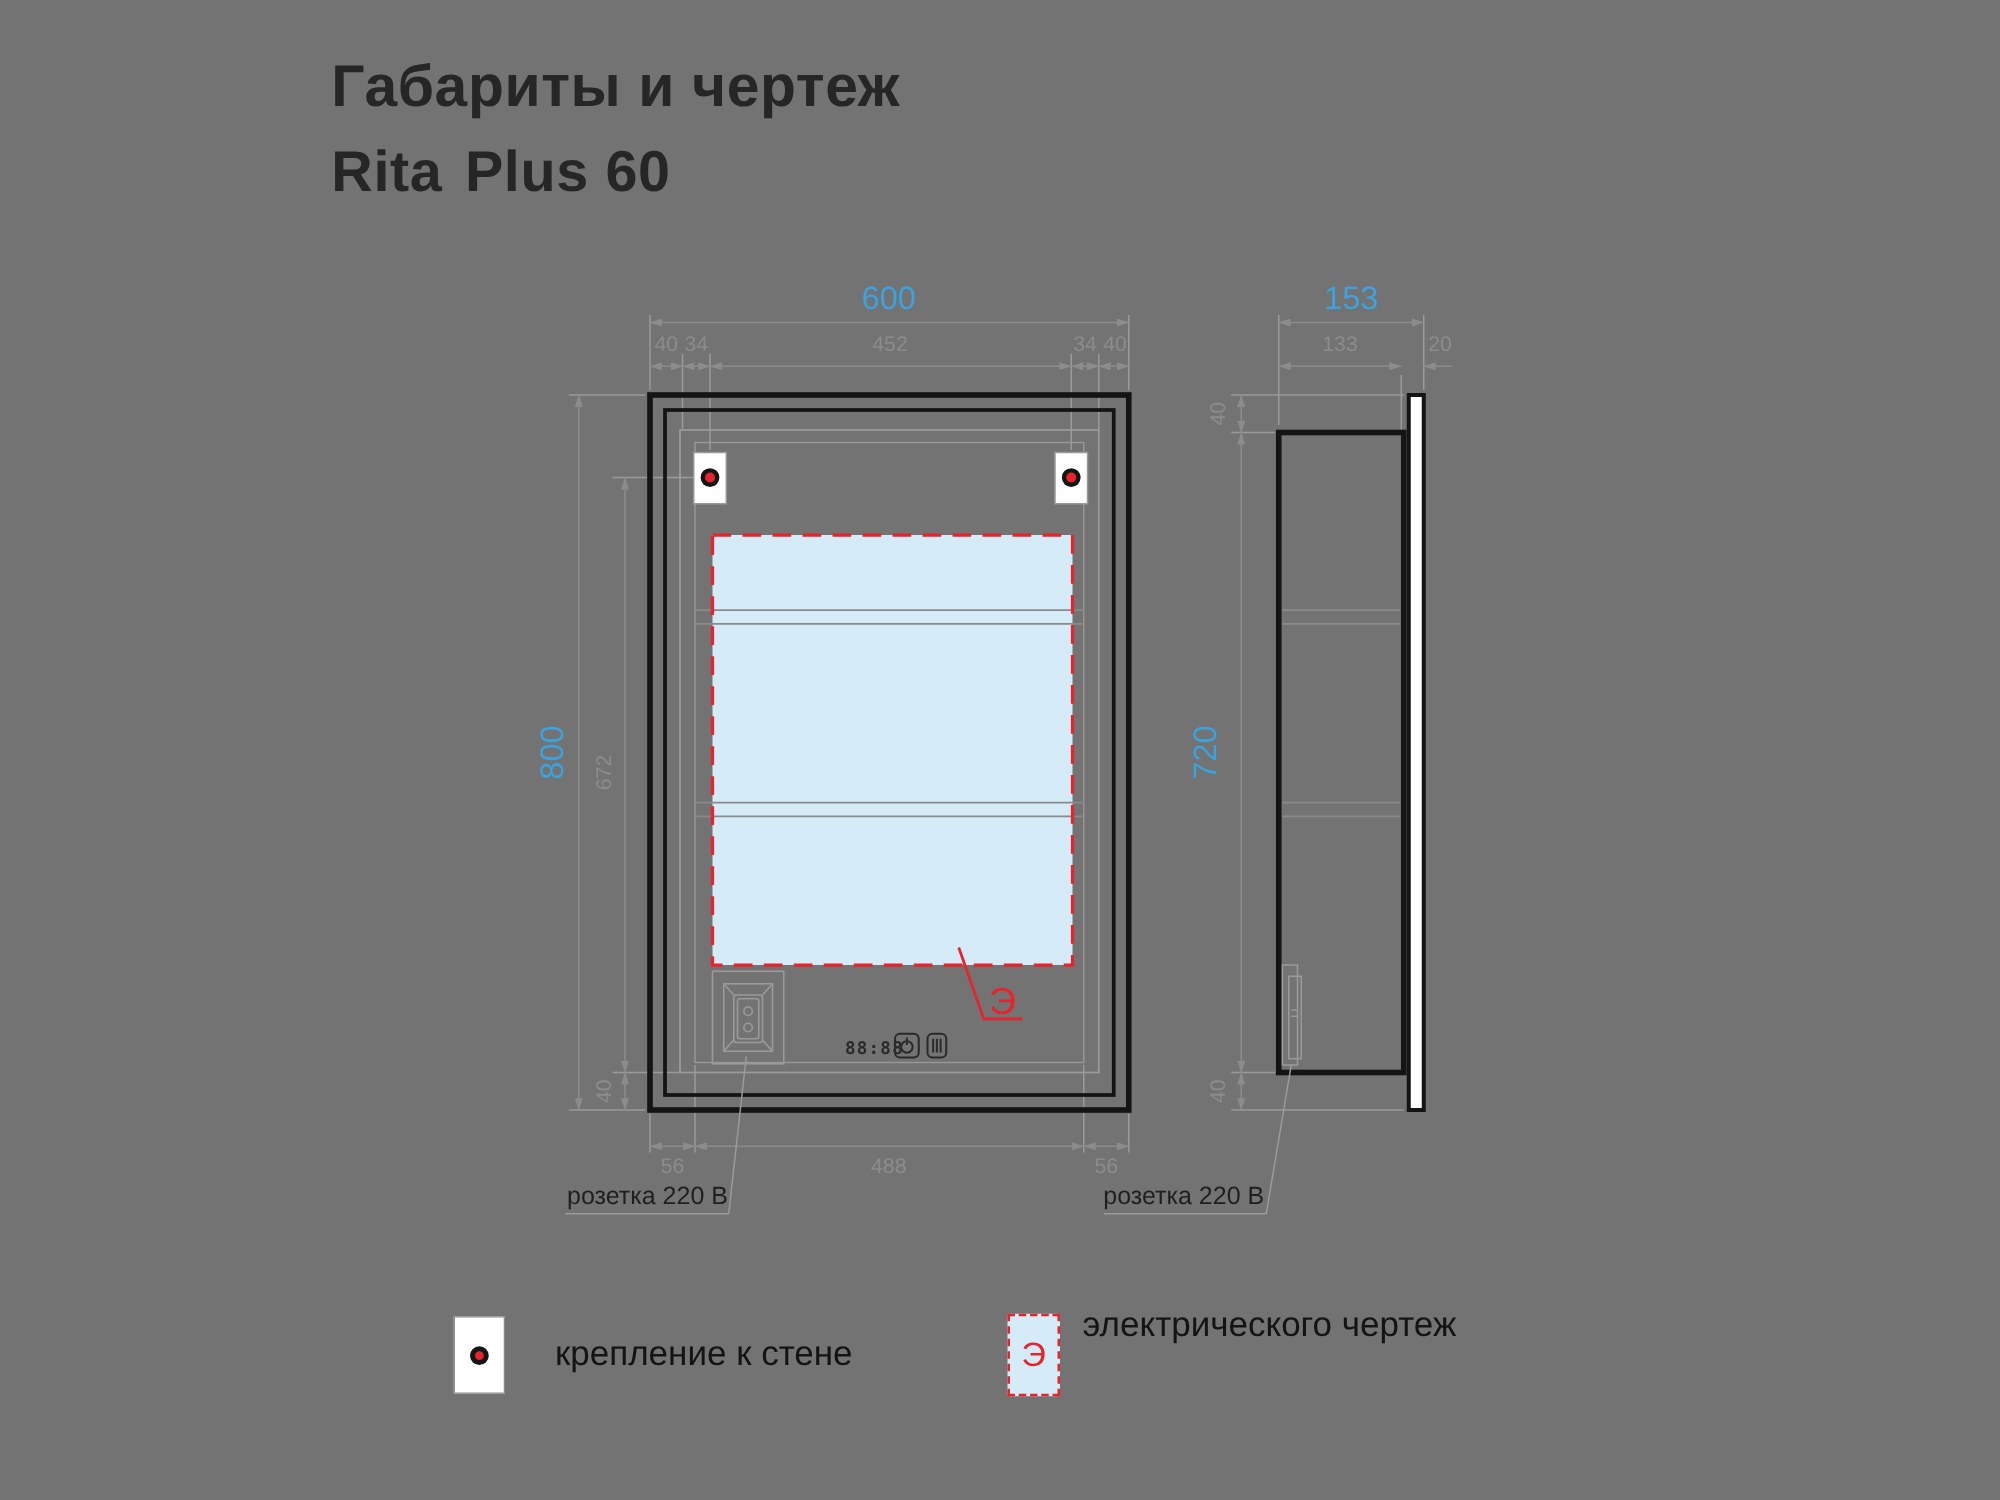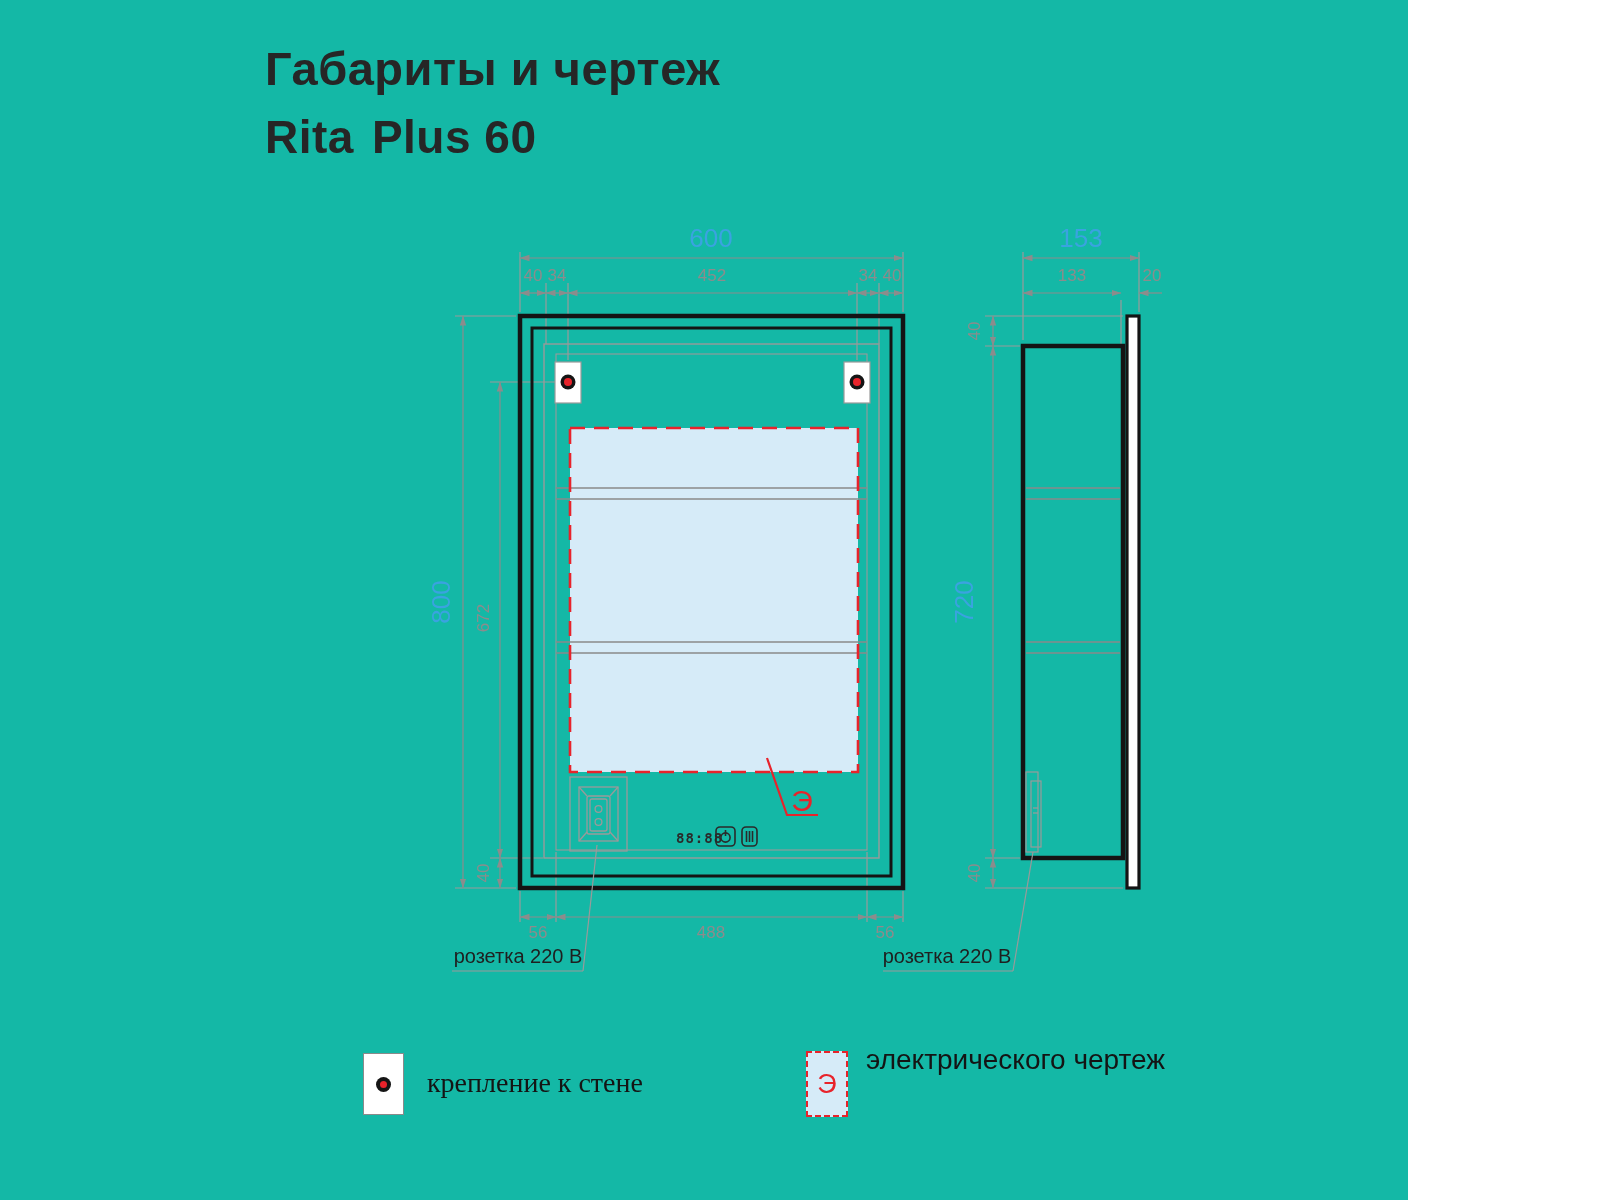--- a/index.html
+++ b/index.html
@@ -1,17 +1,17 @@
 <!DOCTYPE html>
 <html><head>
 <meta charset="utf-8">
 <style>
   html,body{margin:0;padding:0;background:#ffffff;}
   body{font-family:"Liberation Sans", sans-serif;}
-  .canvas{position:relative;width:1408px;height:1200px;background:#14b8a6;overflow:hidden;}
+  .canvas{position:relative;width:1600px;height:1200px;background:#737373;overflow:hidden;}
   .title{position:absolute;left:265px;top:36px;color:#262626;line-height:1.42;}
   .title .t1{font-size:47px;font-weight:700;letter-spacing:.5px;}
   .title .t2{font-size:46px;font-weight:700;letter-spacing:.5px;margin-top:2px;}
   .title .brand{font-weight:800;margin-right:18px;}
   svg text{font-family:"Liberation Sans", sans-serif;}
   .dimtxt{fill:#8c8c8c;font-size:17px;}
   .bluetxt{fill:#3aa3e0;font-size:26px;}
   .blktxt{fill:#1f1f1f;font-size:20px;}
   .redtxt{fill:#e8232b;font-size:30px;}
   .digits{fill:#2a2a2a;font-size:14px;font-weight:700;font-family:"DejaVu Sans Mono", monospace;letter-spacing:1px;}
@@ -206,21 +206,21 @@
         <text x="947" y="963" text-anchor="middle" class="blktxt">розетка 220 В</text>
       </g>
     </g>
   </svg>
 
   <div class="legend-box1">
     <div class="dot-outer">
         <div class="dot-inner"></div>
       </div>
   </div>
-  <div class="legend-label" style="left:427px;top:1067px;font-family:Liberation Serif, serif;">крепление к стене</div>
+  <div class="legend-label" style="left:444px;top:1067px;">крепление к стене</div>
 
   <div class="legend-box2">
     <span>Э</span>
   </div>
   <div class="legend-label l2" style="left:866px;top:1040px;">
     <div>электрического чертеж</div>
   </div>
 
 </div>
 

